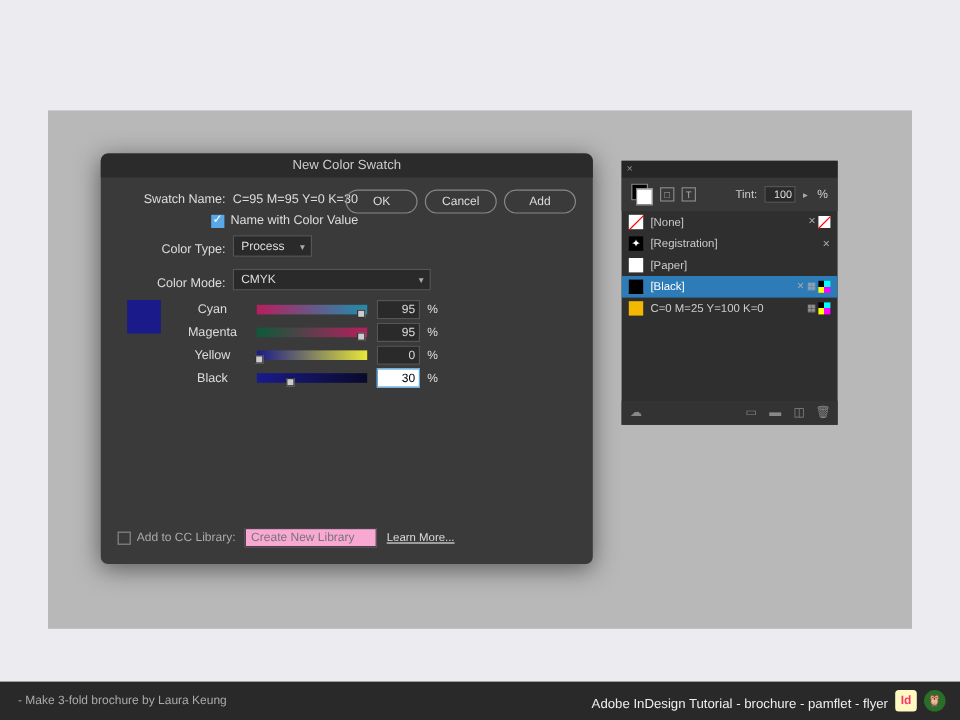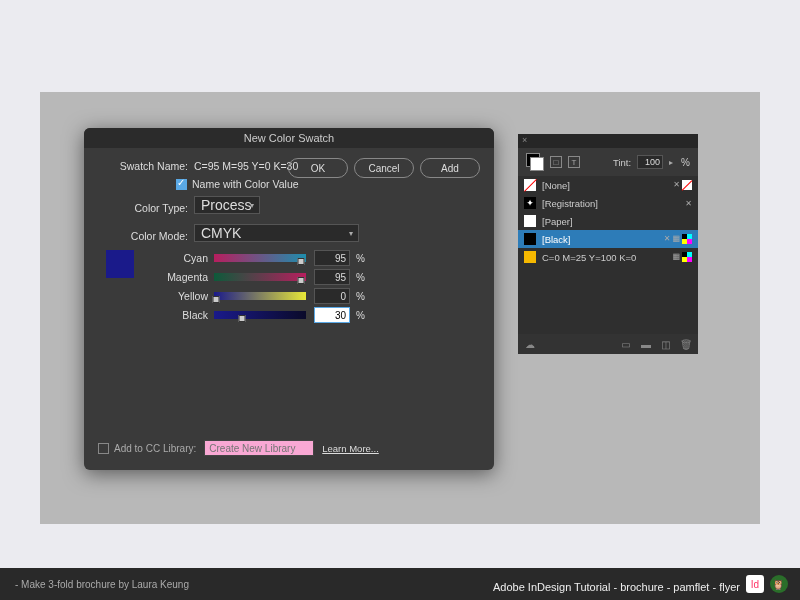--- a/index.html
+++ b/index.html
@@ -7,30 +7,30 @@
 .canvas{position:absolute;left:40px;top:92px;width:720px;height:432px;background:#b8b8b8}
 .dialog{position:absolute;left:84px;top:128px;width:410px;height:342px;background:#3a3a3a;border-radius:6px;box-shadow:0 4px 20px rgba(0,0,0,.5)}
 .dialog-title{background:#2b2b2b;color:#ccc;text-align:center;font-size:11px;padding:4px;border-radius:6px 6px 0 0}
 .dialog-body{padding:12px 14px;position:relative;height:calc(100% - 22px)}
 .row{display:flex;align-items:flex-end;margin-bottom:6px;font-size:10.5px;color:#ddd}
 .lbl{width:90px;text-align:right;margin-right:6px;white-space:nowrap}
 .val{color:#ddd}
 .chk{width:11px;height:11px;background:#5aa9e6;display:inline-block;margin-right:5px;position:relative}
 .chk::after{content:"✓";position:absolute;top:-2px;left:1px;font-size:10px;color:#fff}
 .chk-empty{width:11px;height:11px;border:1px solid #888;display:inline-block;margin-right:5px}
-.dropdown{display:flex;align-items:center;background:#2a2a2a;border:1px solid #555;height:18px;padding:0 6px;font-size:14px;color:#ddd;position:relative}
+.dropdown{display:flex;align-items:center;background:#2a2a2a;border:1px solid #555;height:18px;padding:0 6px;font-size:10px;color:#ddd;position:relative}
 .dropdown::after{content:"▾";position:absolute;right:5px;color:#aaa;font-size:8px}
 .dd-sm{width:66px}
 .dd-lg{width:165px}
 .buttons{position:absolute;right:14px;top:10px;display:flex;flex-direction:row;gap:6px}
 .btn{width:60px;height:20px;border:1px solid #888;border-radius:10px;background:transparent;color:#ddd;font-size:10px;display:flex;align-items:center;justify-content:center;cursor:pointer}
 .swatch-preview{width:28px;height:28px;background:#1a1a8a;margin-right:12px}
 .sliders{margin-top:8px;padding-left:8px}
 .slider-row{display:flex;align-items:center;margin-bottom:3px;font-size:10.5px;color:#ddd}
-.slider-lbl{width:62px;text-align:right;margin-right:6px}
+.slider-lbl{width:62px;text-align:center;margin-right:6px}
 .slider-track{width:92px;height:8px;margin-right:8px;position:relative}
 .slider-handle{position:absolute;bottom:-3px;width:7px;height:7px;background:#ccc;border:1px solid #333;transform:translateX(-50%)}
 .cyan-grad{background:linear-gradient(to right,#b71e5e,#1e8ead)}
 .mag-grad{background:linear-gradient(to right,#0d5a3a,#b71e5e)}
 .yel-grad{background:linear-gradient(to right,#1a1a8a,#e8e838)}
 .blk-grad{background:linear-gradient(to right,#1a1a8a,#0a0a2a)}
 .num-input{width:36px;height:16px;background:#2a2a2a;border:1px solid #555;color:#ddd;font-size:10px;text-align:right;padding-right:3px}
 .num-input.active{background:#fff;color:#000;border:1px solid #5aa9e6}
 .pct{margin-left:6px;font-size:10px}
 .footer-row{position:absolute;bottom:12px;left:14px;display:flex;align-items:center;font-size:10px;color:#aaa}
@@ -59,21 +59,21 @@
 .none-box::after{content:"";position:absolute;width:140%;height:1px;background:red;top:50%;left:-20%;transform:rotate(-45deg)}
 .reg-box{background:#000;color:#fff;font-size:9px;text-align:center;line-height:12px}
 .cmyk-icon{width:10px;height:10px;background:conic-gradient(#0ff 0 25%,#f0f 0 50%,#ff0 0 75%,#000 0)}
 .panel-footer{position:absolute;bottom:0;width:100%;height:20px;background:#333;display:flex;align-items:center;padding:0 6px;gap:10px}
 .pf-icon{width:12px;height:12px;color:#888;font-size:10px;display:flex;align-items:center;justify-content:center}
 .pf-right{margin-left:auto;display:flex;gap:8px}
 .caption{position:absolute;bottom:0;left:0;width:800px;height:32px;background:#292929;display:flex;align-items:center;padding:0 12px;color:#eee;font-size:11px}
 .cap-right{margin-left:auto;display:flex;align-items:flex-end;gap:6px}
 .cap-sub{color:#aaa;font-size:10px;margin-left:3px}
 .cap-step{font-weight:bold;font-size:13px}
-.id-badge{width:18px;height:18px;background:#ffffff;border-radius:3px;color:#f36;font-size:10px;font-weight:normal;display:flex;align-items:center;justify-content:center}
+.id-badge{width:18px;height:18px;background:#fef9c3;border-radius:3px;color:#f36;font-size:10px;font-weight:bold;display:flex;align-items:center;justify-content:center}
 .owl-badge{width:18px;height:18px;background:#2a6e2a;border-radius:50%;font-size:10px;display:flex;align-items:center;justify-content:center}
 </style>
 </head>
 <body>
 
 <div class="canvas"></div>
 
 <div class="dialog">
   <div class="dialog-title">New Color Swatch</div>
   <div class="dialog-body">

